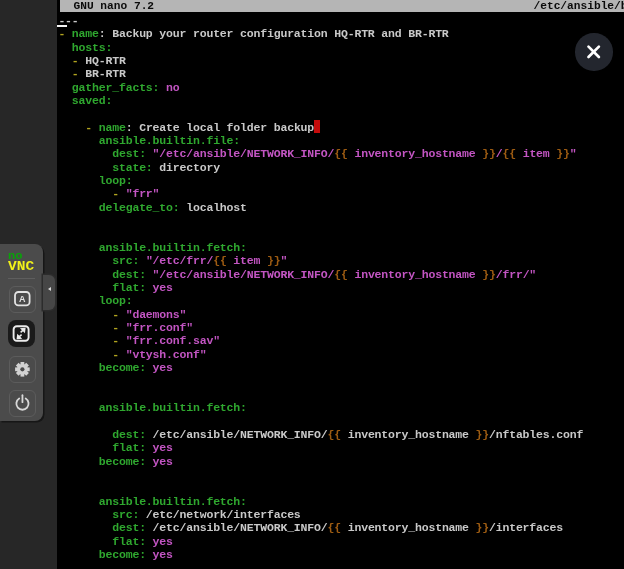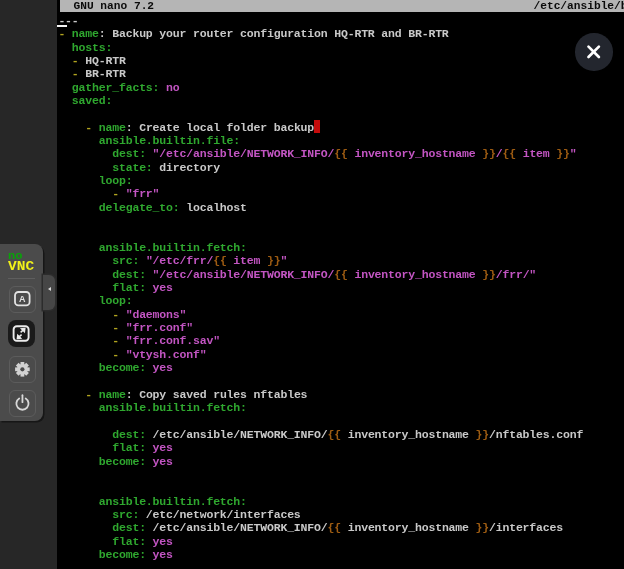--- a/index.html
+++ b/index.html
@@ -53,21 +53,20 @@
 <div class="row" style="top:240.92px">      <span class="g">ansible.builtin.fetch:</span></div>
 <div class="row" style="top:254.28px">        <span class="g">src:</span> <span class="m">"/etc/frr/</span><span class="o">{{</span><span class="m"> item </span><span class="o">}}</span><span class="m">"</span></div>
 <div class="row" style="top:267.64px">        <span class="g">dest:</span> <span class="m">"/etc/ansible/NETWORK_INFO/</span><span class="o">{{</span><span class="m"> inventory_hostname </span><span class="o">}}</span><span class="m">/frr/"</span></div>
 <div class="row" style="top:281.00px">        <span class="g">flat:</span> <span class="m">yes</span></div>
 <div class="row" style="top:294.36px">      <span class="g">loop:</span></div>
 <div class="row" style="top:307.72px">        <span class="y">-</span> <span class="m">"daemons"</span></div>
 <div class="row" style="top:321.08px">        <span class="y">-</span> <span class="m">"frr.conf"</span></div>
 <div class="row" style="top:334.44px">        <span class="y">-</span> <span class="m">"frr.conf.sav"</span></div>
 <div class="row" style="top:347.80px">        <span class="y">-</span> <span class="m">"vtysh.conf"</span></div>
 <div class="row" style="top:361.16px">      <span class="g">become:</span> <span class="m">yes</span></div>
-<div class="row" style="top:387.88px">    <span class="y">-</span> <span class="g">name</span>: Copy saved rules nftables</div>
 <div class="row" style="top:401.24px">      <span class="g">ansible.builtin.fetch:</span></div>
 <div class="row" style="top:427.96px">        <span class="g">dest:</span> /etc/ansible/NETWORK_INFO/<span class="o">{{</span> inventory_hostname <span class="o">}}</span>/nftables.conf</div>
 <div class="row" style="top:441.32px">        <span class="g">flat:</span> <span class="m">yes</span></div>
 <div class="row" style="top:454.68px">      <span class="g">become:</span> <span class="m">yes</span></div>
 <div class="row" style="top:494.76px">      <span class="g">ansible.builtin.fetch:</span></div>
 <div class="row" style="top:508.12px">        <span class="g">src:</span> /etc/network/interfaces</div>
 <div class="row" style="top:521.48px">        <span class="g">dest:</span> /etc/ansible/NETWORK_INFO/<span class="o">{{</span> inventory_hostname <span class="o">}}</span>/interfaces</div>
 <div class="row" style="top:534.84px">        <span class="g">flat:</span> <span class="m">yes</span></div>
 <div class="row" style="top:548.20px">      <span class="g">become:</span> <span class="m">yes</span></div>
 

